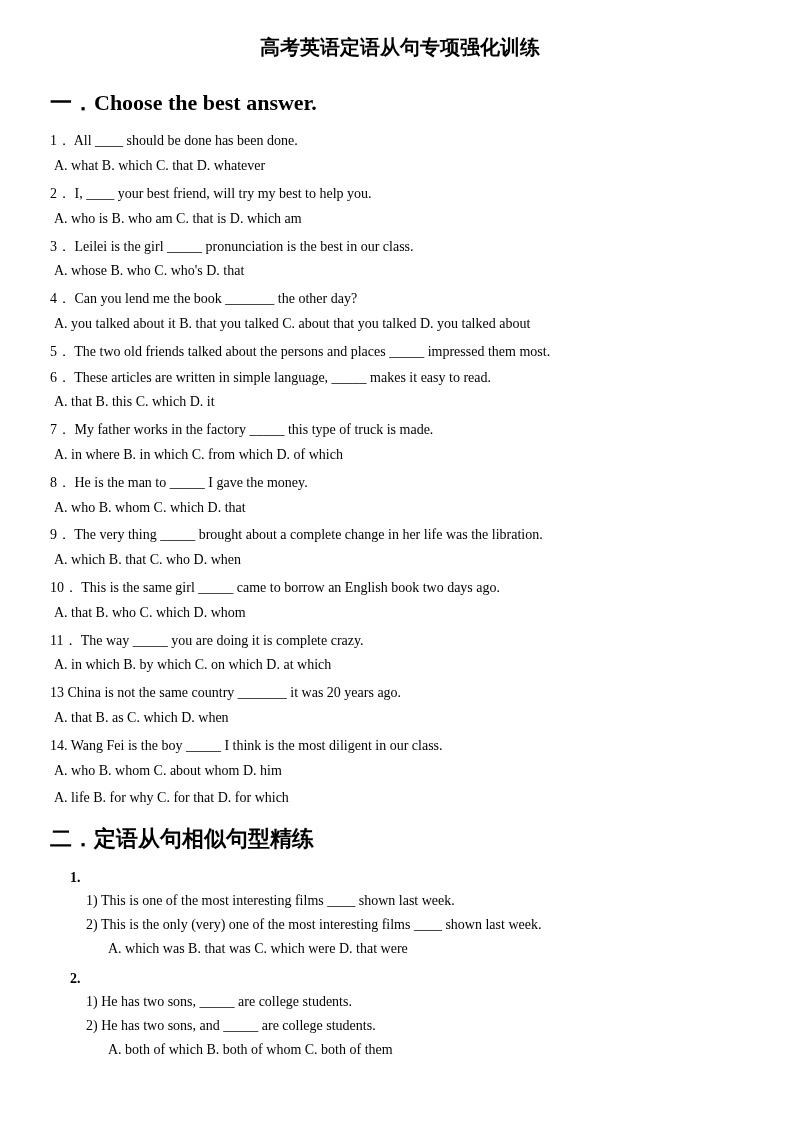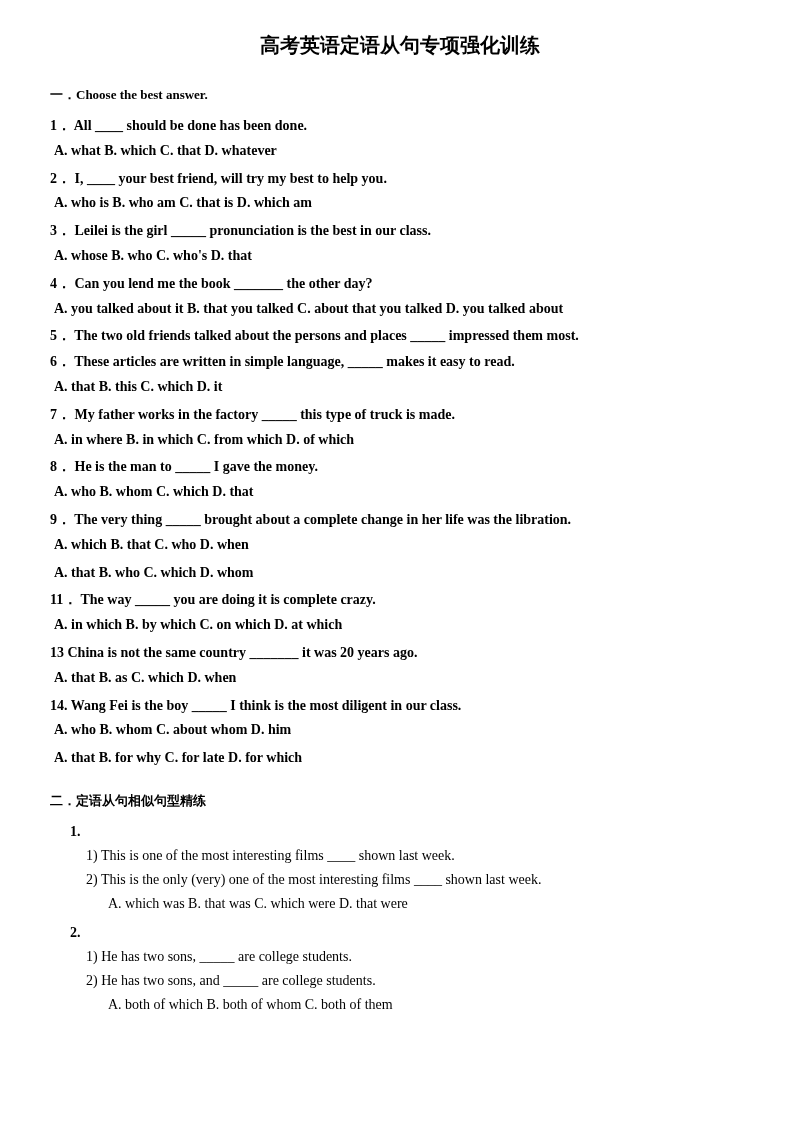--- a/index.html
+++ b/index.html
@@ -15,31 +15,30 @@
       width: 800px;
       min-height: 1132px;
       padding: 30px 50px;
       line-height: 1.7;
     }
     .title {
       text-align: center;
       font-size: 20px;
       font-weight: bold;
       margin-bottom: 20px;
-      font-family: Liberation Mono, monospace;
+      font-family: Liberation Serif, serif;
     }
     .section-header {
-      font-size: 13px;
+      font-size: 22px;
       font-weight: bold;
       margin-bottom: 8px;
-      margin-top: 20px;
+      margin-top: 10px;
     }
     .question-block {
       margin-bottom: 2px;
-      font-weight: bold;
     }
     .question-text {
       margin-bottom: 1px;
     }
     .options-line {
       margin-bottom: 4px;
       padding-left: 4px;
     }
     .section-two-item {
       margin-bottom: 6px;
@@ -90,36 +89,37 @@
     </div>
     <div class="question-block">
       <div class="question-text">8． He is the man to _____ I gave the money.</div>
       <div class="options-line">A. who    B. whom    C. which    D. that</div>
     </div>
     <div class="question-block">
       <div class="question-text">9． The very thing _____ brought about a complete change in her life was the libration.</div>
       <div class="options-line">A. which    B. that    C. who    D. when</div>
     </div>
     <div class="question-block">
+      <div class="question-text">10． This is the same girl _____ came to borrow an English book two days ago.</div>
       <div class="options-line">A. that    B. who    C. which    D. whom</div>
     </div>
     <div class="question-block">
       <div class="question-text">11． The way _____ you are doing it is complete crazy.</div>
       <div class="options-line">A. in which    B. by which    C. on which    D. at which</div>
     </div>
     <div class="question-block">
       <div class="question-text">13 China is not the same country _______ it was 20 years ago.</div>
       <div class="options-line">A. that    B. as    C. which    D. when</div>
     </div>
     <div class="question-block">
       <div class="question-text">14. Wang Fei is the boy _____ I think is the most diligent in our class.</div>
       <div class="options-line">A. who    B. whom    C. about whom    D. him</div>
     </div>
     <div class="question-block">
-      <div class="options-line">A. that    B. for why    C. for late    D. for which</div>
+      <div class="options-line">A. life    B. for why    C. for that    D. for which</div>
     </div>
   </div>
 
 <div class="section-header">二．定语从句相似句型精练</div>
 
 <div id="section2-items">
     <div class="section-two-item"><span style="font-weight: bold;">1. </span><div class="sub-line">1) This is one of the most interesting films ____ shown last week.</div><div class="sub-line">2) This is the only (very) one of the most interesting films ____ shown last week.</div><div class="options-line" style="padding-left: 8px;">A. which was    B. that was    C. which were    D. that were</div></div>
     <div class="section-two-item"><span style="font-weight: bold;">2. </span><div class="sub-line">1) He has two sons, _____ are college students.</div><div class="sub-line">2) He has two sons, and _____ are college students.</div><div class="options-line" style="padding-left: 8px;">A. both of which    B. both of whom    C. both of them</div></div>
   </div>
 

